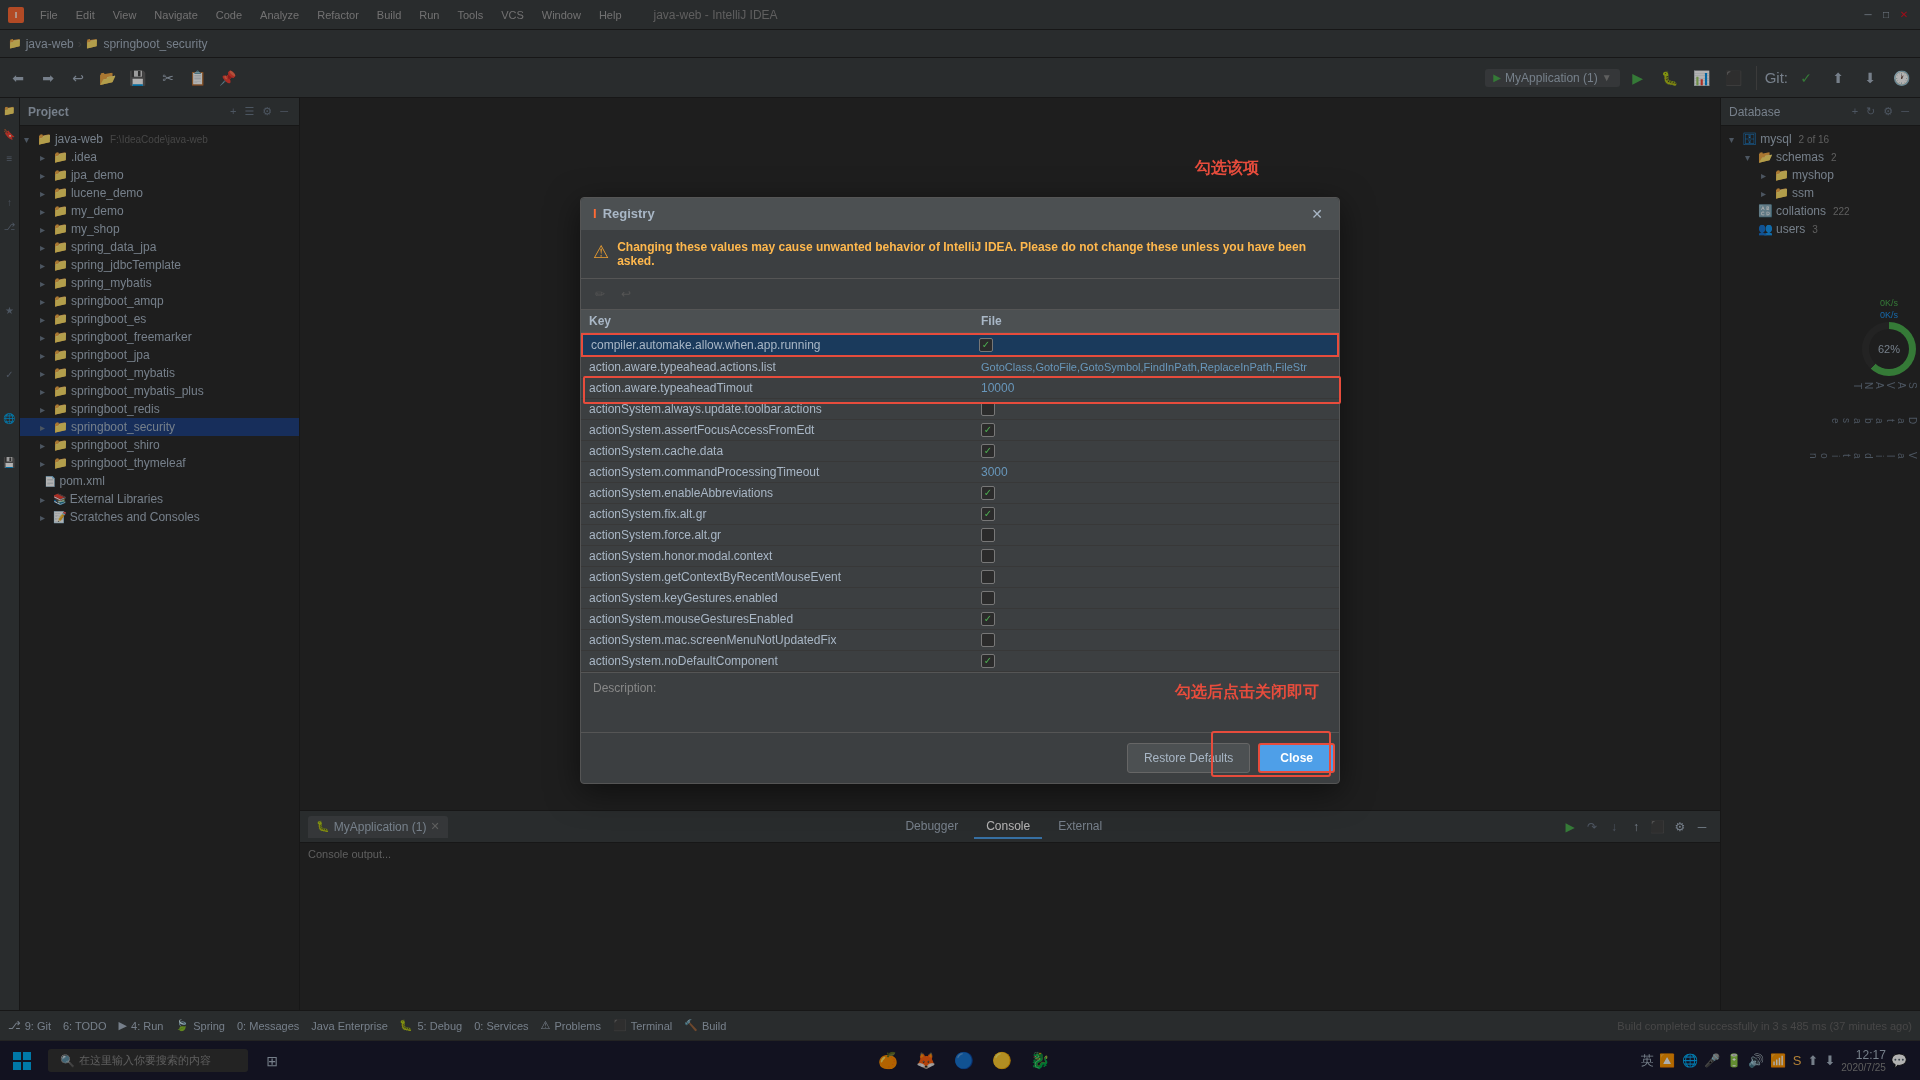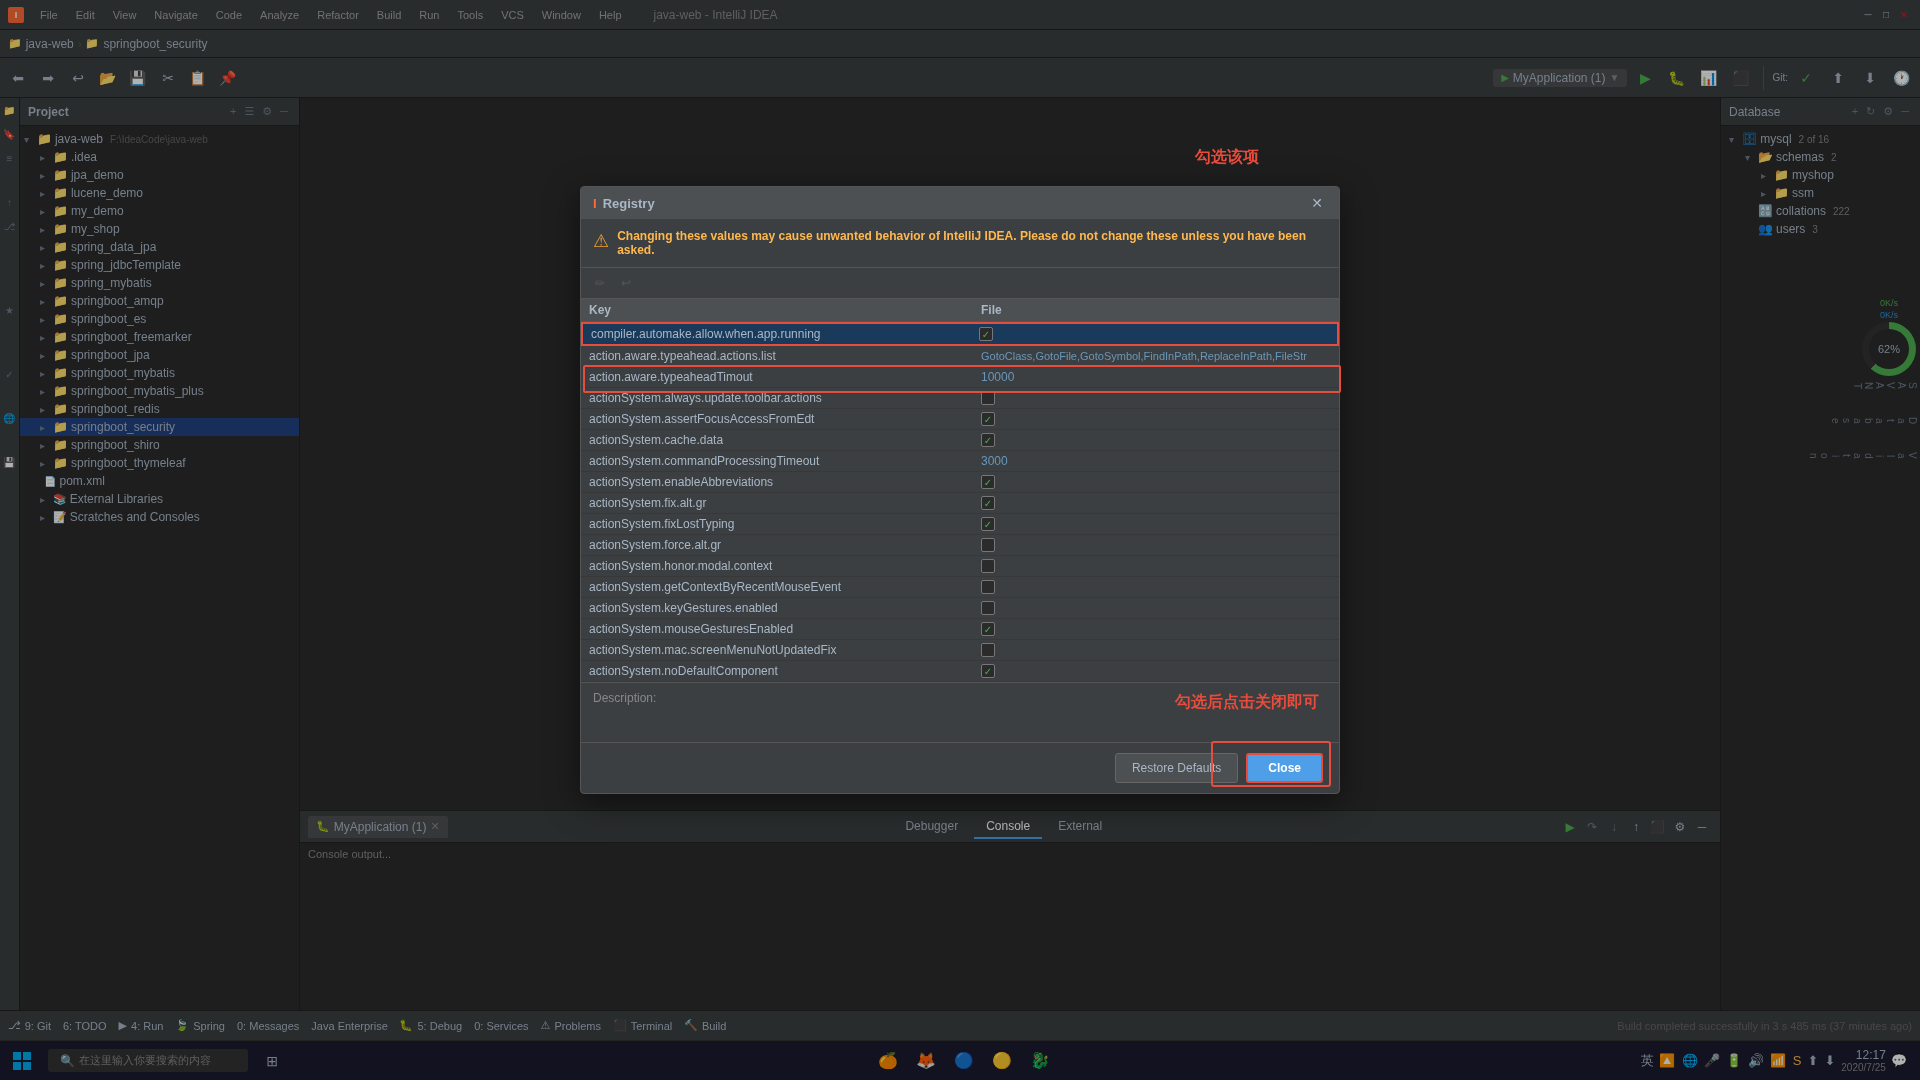--- a/index.html
+++ b/index.html
@@ -85,21 +85,21 @@
     .reg-val { width: 350px; color: #6897bb; display: flex; align-items: center; gap: 4px; }
     .checkbox { width: 14px; height: 14px; border: 1px solid #777; background: #2b2b2b; display: flex; align-items: center; justify-content: center; border-radius: 2px; }
     .checkbox.checked::after { content: '✓'; font-size: 10px; color: #4caf50; }
     .checkbox.unchecked { }
 
     
     .dialog-desc { padding: 8px 12px; border-top: 1px solid #555; min-height: 60px; }
     .dialog-desc-label { font-size: 12px; color: #888; }
 
     
-    .dialog-buttons { display: flex; justify-content: flex-end; padding: 10px 16px; gap: 8px; border-top: 1px solid #555; }
+    .dialog-buttons { display: flex; justify-content: flex-end; padding: 10px 4px; gap: 8px; border-top: 1px solid #555; }
     .btn-restore { background: #4c5052; color: #a9b7c6; border: 1px solid #666; border-radius: 3px; padding: 6px 16px; cursor: pointer; font-size: 12px; }
     .btn-close { background: #4e9fe8; color: white; border: 2px solid #e74c3c; border-radius: 3px; padding: 6px 20px; cursor: pointer; font-size: 12px; font-weight: bold; }
     .gauge-ring { width: 54px; height: 54px; border-radius: 50%; background: conic-gradient(#4caf50 0deg, #4caf50 223deg, #333 223deg); display: flex; align-items: center; justify-content: center; }
     .gauge-inner { width: 40px; height: 40px; background: #2b2b2b; border-radius: 50%; display: flex; align-items: center; justify-content: center; font-size: 11px; color: #a9b7c6; }
 
     
     ::-webkit-scrollbar { width: 8px; }
     ::-webkit-scrollbar-track { background: #2b2b2b; }
     ::-webkit-scrollbar-thumb { background: #555; border-radius: 4px; }
 
@@ -164,21 +164,21 @@
       <div class="run-config">
         <span style="color:#4caf50;font-size:10px;">▶</span>
         <span>MyApplication (1)</span>
         <span style="font-size:10px;color:#888;">▼</span>
       </div>
       <div class="toolbar-btn" style="color:#4caf50;">▶</div>
       <div class="toolbar-btn" style="color:#2196f3;">🐛</div>
       <div class="toolbar-btn">📊</div>
       <div class="toolbar-btn" style="color:#e74c3c;">⬛</div>
       <div style="width:1px;height:24px;background:#555;margin:0 4px;"></div>
-      <span style="font-size:10px;color:#a9b7c6;">Git:</span>
+      <span style="font-size:15px;color:#a9b7c6;">Git:</span>
       <div class="toolbar-btn" style="color:#4caf50;">✓</div>
       <div class="toolbar-btn">⬆</div>
       <div class="toolbar-btn">⬇</div>
       <div class="toolbar-btn">🕐</div>
     </div>
   </div>
 
   <div style="display:flex; height:calc(1080px - 30px - 28px - 40px - 30px - 40px); position:relative;">
 
     <div style="width:20px;background:#3c3f41;display:flex;flex-direction:column;align-items:center;padding:4px 0;gap:8px;border-right:1px solid #222;">
@@ -564,26 +564,20 @@
         </div>
 
 
         <div class="reg-row">
           <div class="reg-key">actionSystem.fix.alt.gr</div>
           <div class="reg-val">
             <div class="checkbox checked"></div>
           </div>
         </div>
 
-        <div class="reg-row">
-          <div class="reg-key">actionSystem.fixLostTyping</div>
-          <div class="reg-val">
-            <div class="checkbox checked"></div>
-          </div>
-        </div>
 
         <div class="reg-row">
           <div class="reg-key">actionSystem.force.alt.gr</div>
           <div class="reg-val">
             <div class="checkbox unchecked"></div>
           </div>
         </div>
 
         <div class="reg-row">
           <div class="reg-key">actionSystem.honor.modal.context</div>

